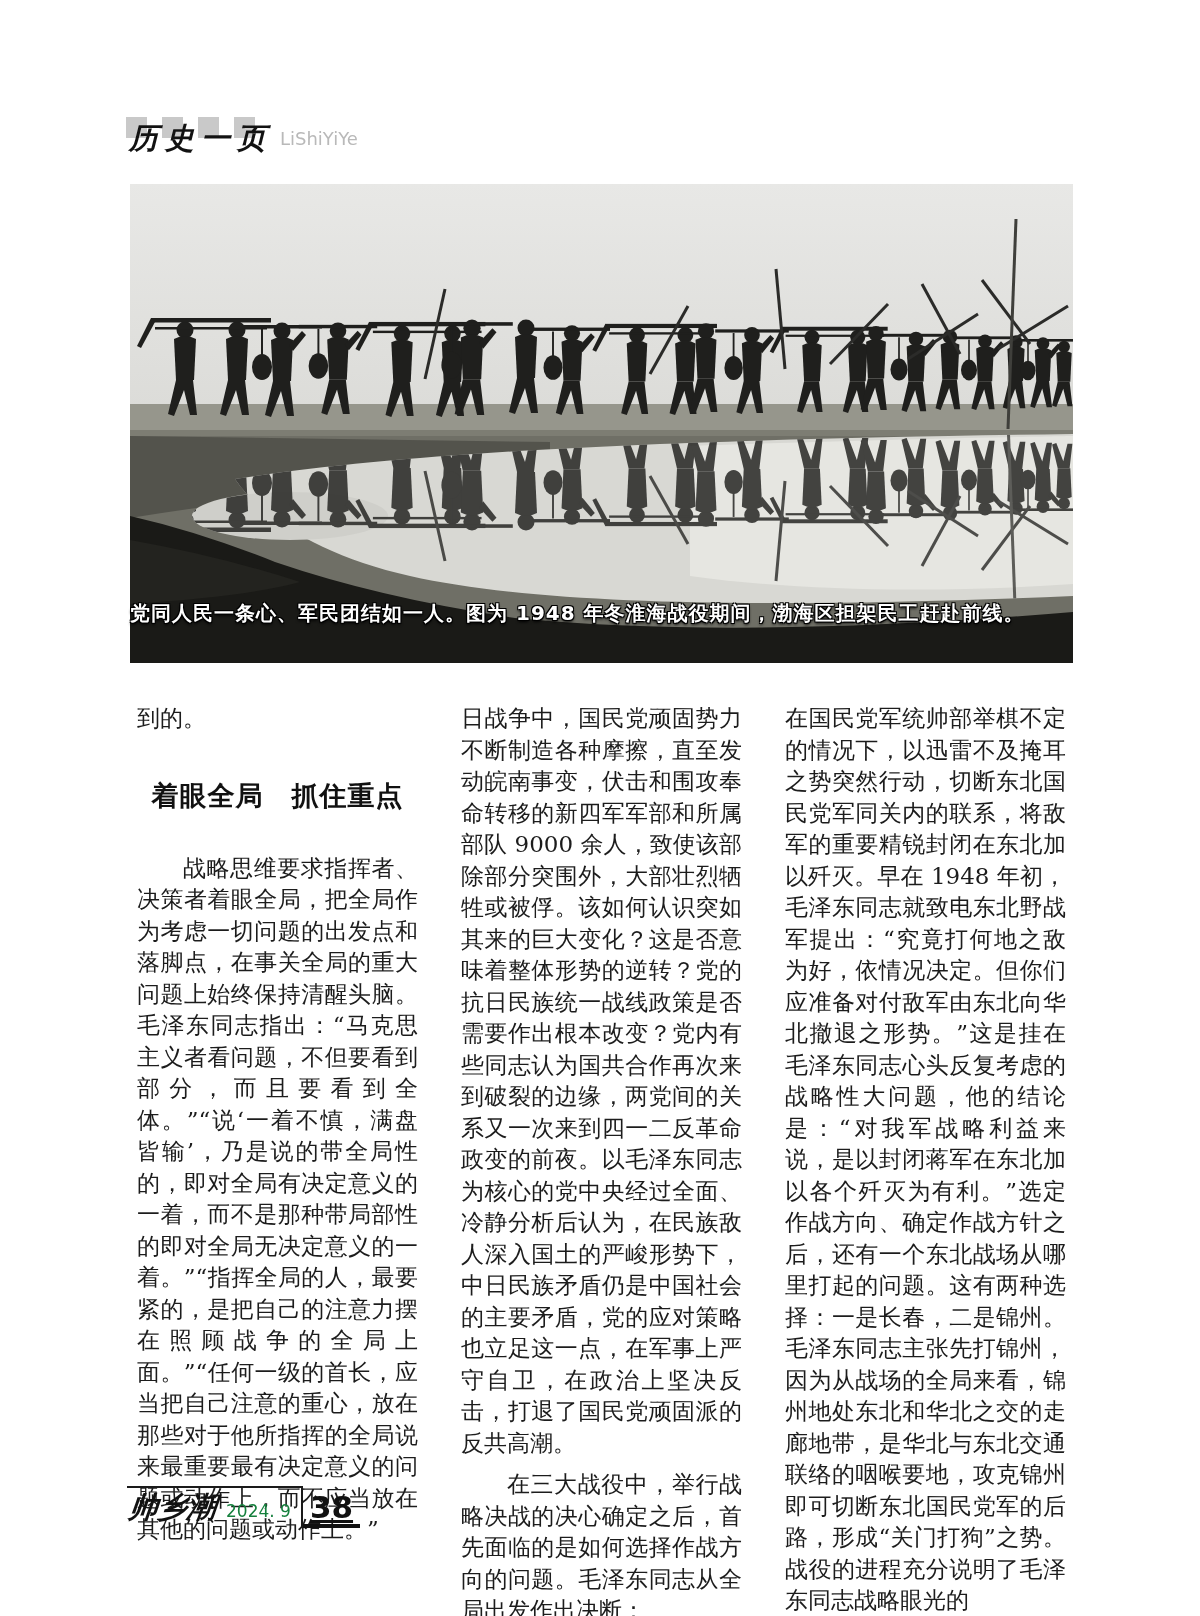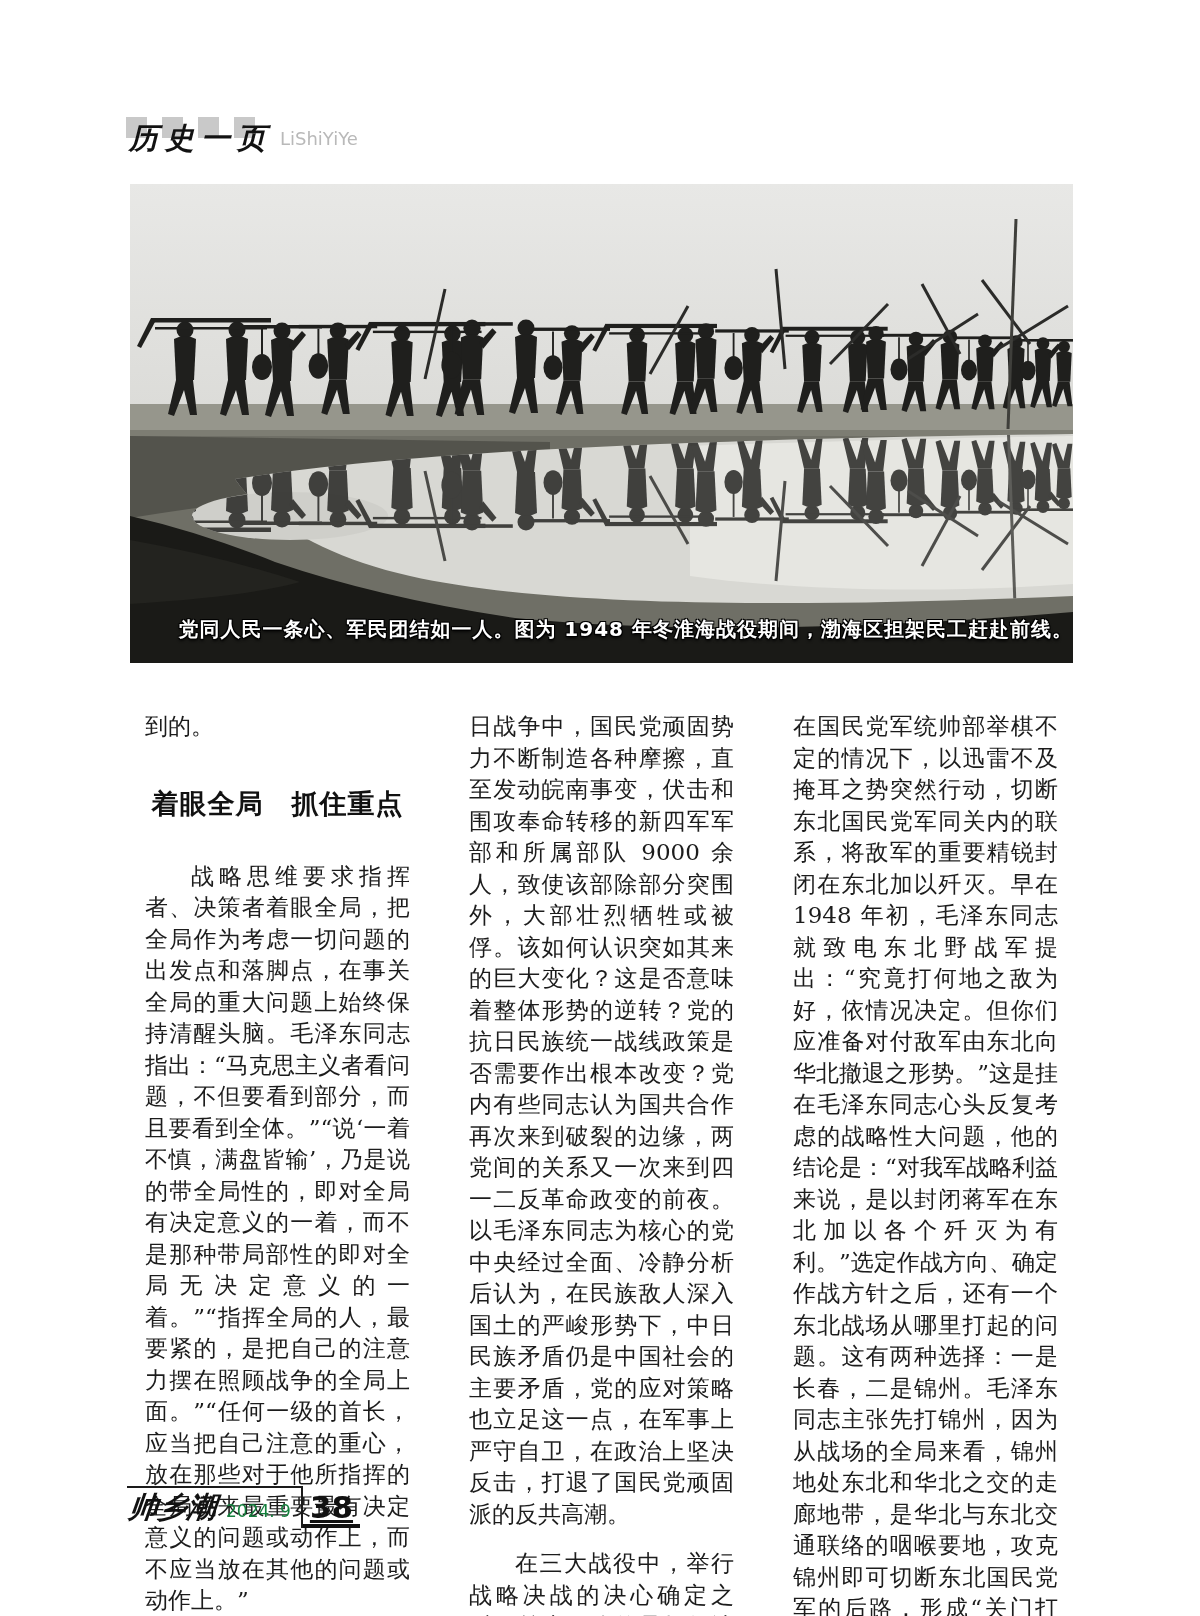--- a/index.html
+++ b/index.html
@@ -11,28 +11,28 @@
   .masthead{position:absolute;left:127px;top:122px;display:flex;align-items:flex-end;gap:12px;}
   .masthead-title{display:flex;gap:3px;font-family:"DejaVu Sans", sans-serif;
     font-weight:bold;font-style:italic;font-size:29px;line-height:32px;color:#121212;}
   .title-char{position:relative;padding:0 2px;}
   .title-char::before{content:"";position:absolute;left:-1px;top:-5px;width:21px;height:21px;
     background:#c9c9c9;z-index:-1;}
   .masthead-sub{font-family:"DejaVu Sans", sans-serif;font-size:18px;color:#b9b9b9;line-height:30px;}
   
   .photo{position:absolute;left:130px;top:184px;width:943px;height:479px;background:#d8d8d4;}
   .photo svg{display:block;width:100%;height:100%;}
-  .photo-caption{position:absolute;left:0;right:0;bottom:20px;text-align:right;
+  .photo-caption{position:absolute;left:0;right:0;bottom:36px;text-align:left;
     font-family:"DejaVu Sans", sans-serif;font-weight:bold;font-size:20px;letter-spacing:1px;color:#ffffff;
     text-shadow:-1px -1px 0 #000,1px -1px 0 #000,-1px 1px 0 #000,1px 1px 0 #000,0 2px 3px #000;}
   
   .article{position:absolute;left:127px;top:693px;width:949px;display:flex;gap:23px;
     font-size:23px;line-height:31.5px;text-align:justify;color:#1c1c1c;}
   .col{width:301px;}
-  .col p{margin:18px;}
+  .col p{margin:10px;}
   .p-indent{text-indent:2em;}
   .col-heading{font-family:"DejaVu Sans", sans-serif;font-weight:bold;font-size:27px;line-height:32px;
     text-align:center;letter-spacing:1px;color:#111;margin:45px 0 41px 0;}
   
   .footer{position:absolute;left:127px;top:1486px;display:flex;align-items:stretch;}
   .footer-left{display:flex;align-items:baseline;gap:10px;
     border-top:2px solid #1a1a1a;border-right:2px solid #1a1a1a;padding:4px 10px 6px 2px;}
   .footer-logo{font-family:"DejaVu Serif", serif;font-style:italic;font-weight:bold;
     font-size:29px;line-height:30px;color:#111;transform:skewX(-6deg);}
   .footer-issue{font-family:"DejaVu Sans", sans-serif;font-size:17px;color:#15803d;}

